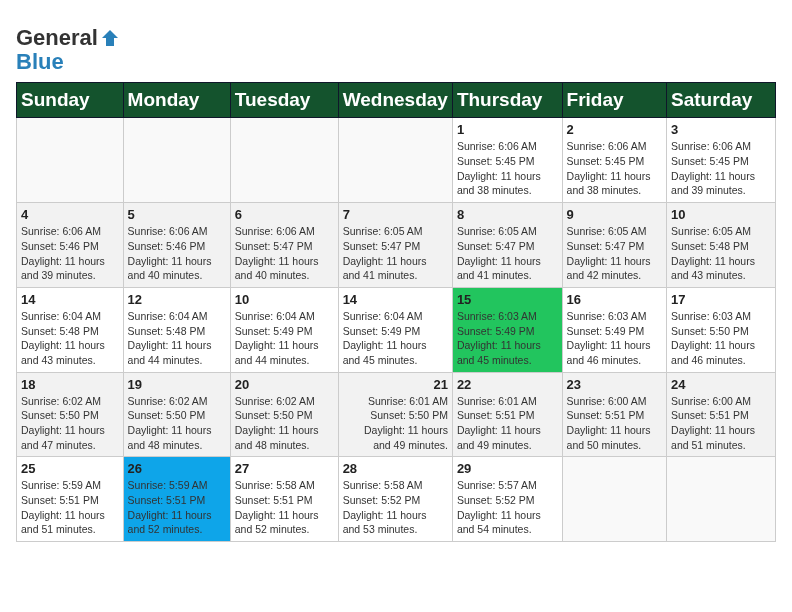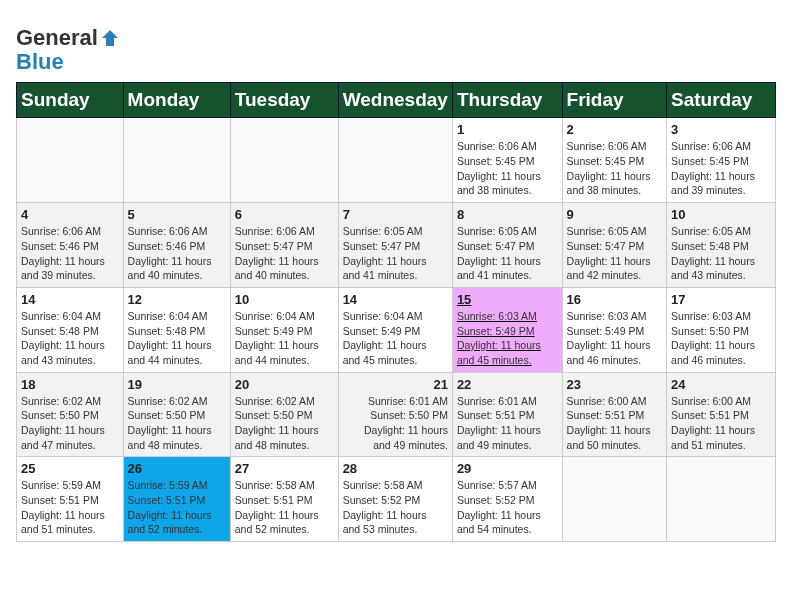--- a/index.html
+++ b/index.html
@@ -226,21 +226,21 @@
 Daylight: 11 hours
 and 44 minutes.</div>
         </td>
         <td style="background: rgb(255, 255, 255);">
           <span class="day-num">14</span>
           <div class="day-info" style="white-space: pre-line;">Sunrise: 6:04 AM
 Sunset: 5:49 PM
 Daylight: 11 hours
 and 45 minutes.</div>
         </td>
-        <td style="background: #f0abfc; text-decoration: underline;">
+        <td style="background: #22c55e;">
           <span class="day-num">15</span>
           <div class="day-info" style="white-space: pre-line;">Sunrise: 6:03 AM
 Sunset: 5:49 PM
 Daylight: 11 hours
 and 45 minutes.</div>
         </td>
         <td style="background: rgb(255, 255, 255);">
           <span class="day-num">16</span>
           <div class="day-info" style="white-space: pre-line;">Sunrise: 6:03 AM
 Sunset: 5:49 PM

